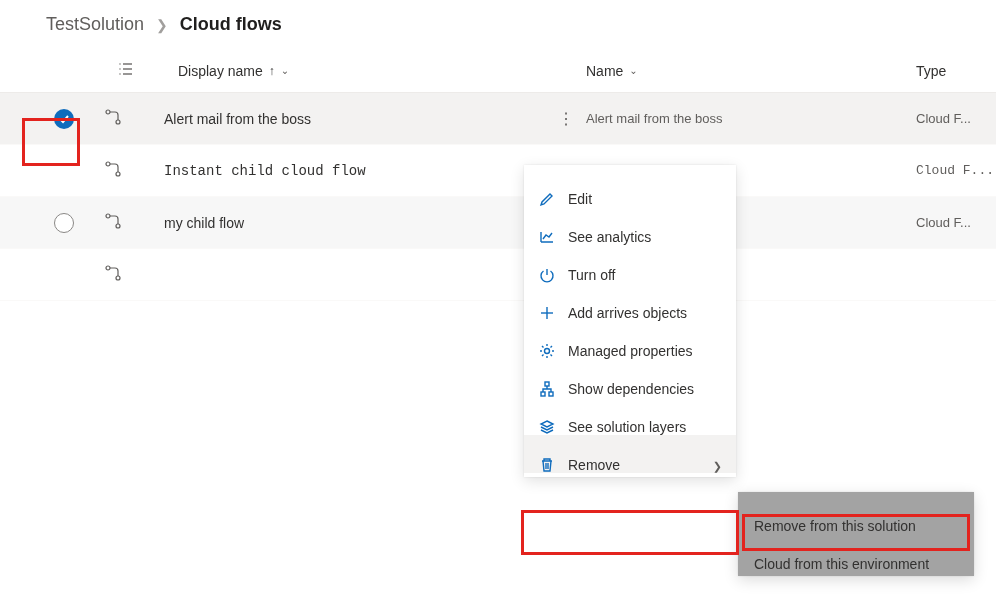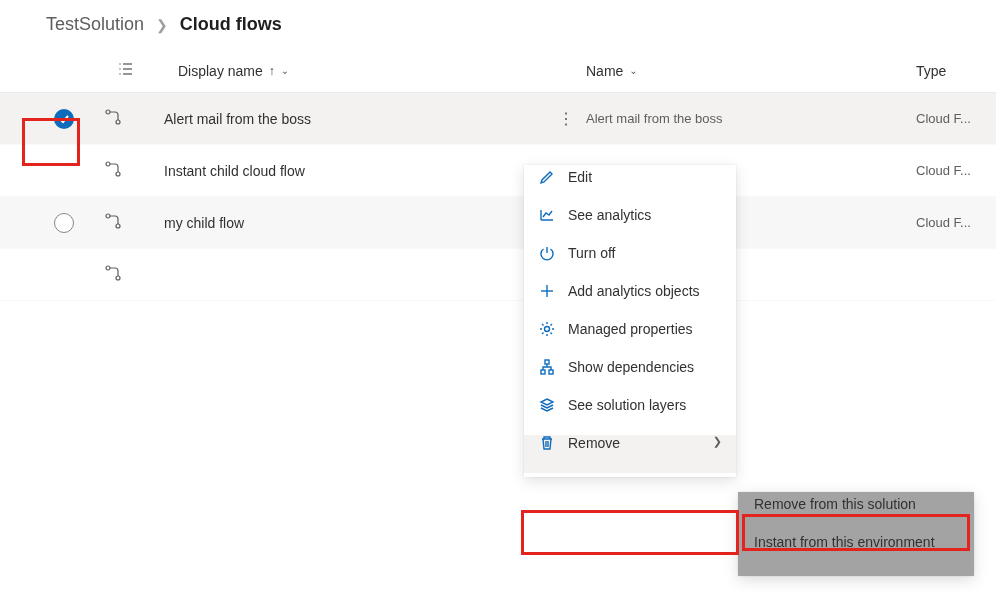--- a/index.html
+++ b/index.html
@@ -39,21 +39,21 @@
 .data-row {
   display: grid;
   grid-template-columns: 30px 50px 60px 1fr 40px 330px 80px;
   align-items: center;
   height: 52px;
   padding-left: 24px;
   border-bottom: 1px solid #faf9f8;
   position: relative;
 }
 .data-row.alt0 { background: #f3f2f1; }
-.data-row.alt1 { background: #ffffff; }
+.data-row.alt1 { background: #ffffff; font-family: Liberation Mono, monospace; }
 .data-row.alt2 { background: #f7f7f7; }
 .sel-highlight {
   position: absolute;
   left: 22px;
   top: 118px;
   width: 58px;
   height: 48px;
   border: 3px solid #e3231e;
   pointer-events: none;
   z-index: 5;
@@ -78,21 +78,21 @@
   left: 524px;
   top: 165px;
   width: 212px;
   background: #fff;
   box-shadow: 0 4px 14px rgba(0,0,0,0.12), 0 0 2px rgba(0,0,0,0.1);
   z-index: 10;
   padding: 4px 0;
 }
 .menu-item {
   display: flex;
-  align-items: flex-start;
+  align-items: flex-end;
   gap: 12px;
   height: 38px;
   padding: 0 14px;
   cursor: pointer;
   position: relative;
   color: #323130;
 }
 .menu-item.hover { background: #f3f2f1; }
 .menu-item .micon { width: 18px; display: flex; justify-content: center; }
 .menu-item .micon svg { stroke: #0f6cbd; fill: none; }
@@ -260,21 +260,21 @@
       </span>
     <span>Turn off</span>
   </div>
   <div class="menu-item">
     <span class="micon">
         <svg width="16" height="16" viewBox="0 0 16 16" stroke-width="1.4">
           <line x1="8" y1="2" x2="8" y2="14"></line>
           <line x1="2" y1="8" x2="14" y2="8"></line>
         </svg>
       </span>
-    <span>Add analytics objects</span>
+    <span>Add arrives objects</span>
   </div>
   <div class="menu-item">
     <span class="micon">
         <svg width="16" height="16" viewBox="0 0 16 16" stroke-width="1.4">
           <circle cx="8" cy="8" r="2.5"></circle>
           <path d="M8 1 V3 M8 13 V15 M1 8 H3 M13 8 H15 M3 3 L4.5 4.5 M11.5 11.5 L13 13 M3 13 L4.5 11.5 M11.5 4.5 L13 3"></path>
         </svg>
       </span>
     <span>Managed properties</span>
   </div>
@@ -308,17 +308,17 @@
   </div>
 </div>
 
 <div class="menu-highlight"></div>
 
 <div class="submenu">
   <div class="menu-item">
     <span>Remove from this solution</span>
   </div>
   <div class="menu-item">
-    <span>Instant from this environment</span>
+    <span>Cloud from this environment</span>
   </div>
 </div>
 
 <div class="submenu-highlight"></div>
 
 </body></html>

